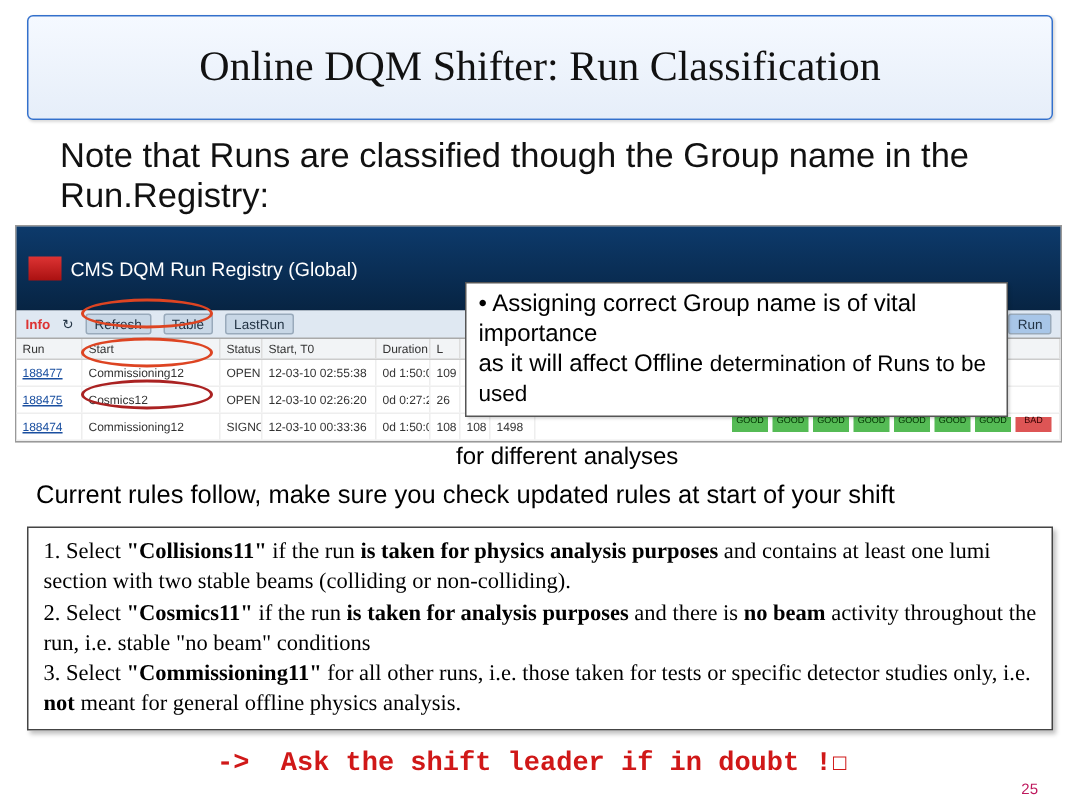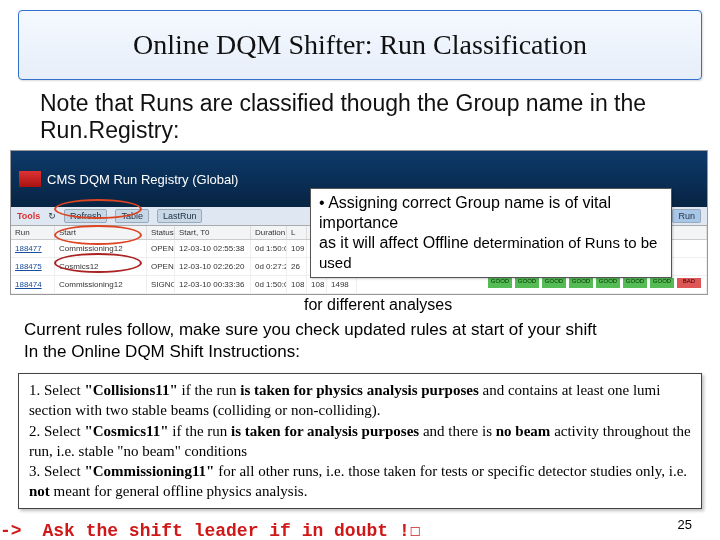--- a/index.html
+++ b/index.html
@@ -123,51 +123,51 @@
     font-size: 15px;
     line-height: 1.35;
   }
   .rules .num { display:inline; }
   .footer {
     margin-top: 10px;
     font-family: "Courier New", monospace;
     font-size: 18px;
     color: #d01818;
     font-weight: bold;
-    text-align: left;
+    text-align: center;
     padding-right: 10px;
   }
   .footer .arrow { margin: 0 10px 0 0;}
   .pagenum {
     position: absolute;
     bottom: 8px;
     right: 28px;
-    font-size: 13px;
-    color: #000000;
+    font-size: 10px;
+    color: #be185d;
   }
 </style>
 </head>
 <body>
 
 <div class="title-bar">
   <h1>Online DQM Shifter: Run Classification</h1>
 </div>
 
 <div class="note">Note that Runs are classified though the Group name in the Run.Registry:</div>
 
 <div class="runreg-area">
   <div class="rr-img">
     <div class="rr-hdr">
       <span class="rr-hdr-left">
         <span class="rr-logo"></span>
         <span>CMS DQM Run Registry (Global)</span>
       </span>
     </div>
     <div class="rr-sub">
-      <b style="color:#d33">Tools</b>
+      <b style="color:#d33">Info</b>
       <span>↻</span>
       <span class="rr-btn">Refresh</span>
       <span class="rr-btn">Table</span>
       <span class="rr-btn">LastRun</span>
       <span class="rr-sub-r">
         <span>7,875 items. Show 50 from 1 to 50. Page 1 / 158</span>
         <span class="rr-reset">Reset</span>
         <span class="rr-btn" style="background:#a8c6e8">Run</span>
       </span>
     </div>
@@ -236,21 +236,20 @@
     <span>• Assigning correct Group name is of vital</span><br>
     <span>importance</span><br>
     <span>as it will affect Offline </span><span style="font-size:15px">determination of Runs to be used</span>
   </div>
 </div>
 
 <div class="callout-after">for different analyses</div>
 
 <div class="current">
   <span>Current rules follow, make sure you check updated rules at start of your shift</span><br>
-  <span>In the Online DQM Shift Instructions:</span>
 </div>
 
 <div class="rules">
   <div>
     <span class="num">1.       Select </span><b>"Collisions11"</b><span> if the run </span><b>is taken for physics analysis purposes</b><span> and contains at least one lumi section with two stable beams (colliding or non-colliding).</span>
   </div>
   <div>
     <span class="num">2.       Select </span><b>"Cosmics11"</b><span> if the run </span><b>is taken for analysis purposes</b><span> and there is </span><b>no beam</b><span> activity throughout the run, i.e. stable "no beam" conditions</span>
   </div>
   <div>

